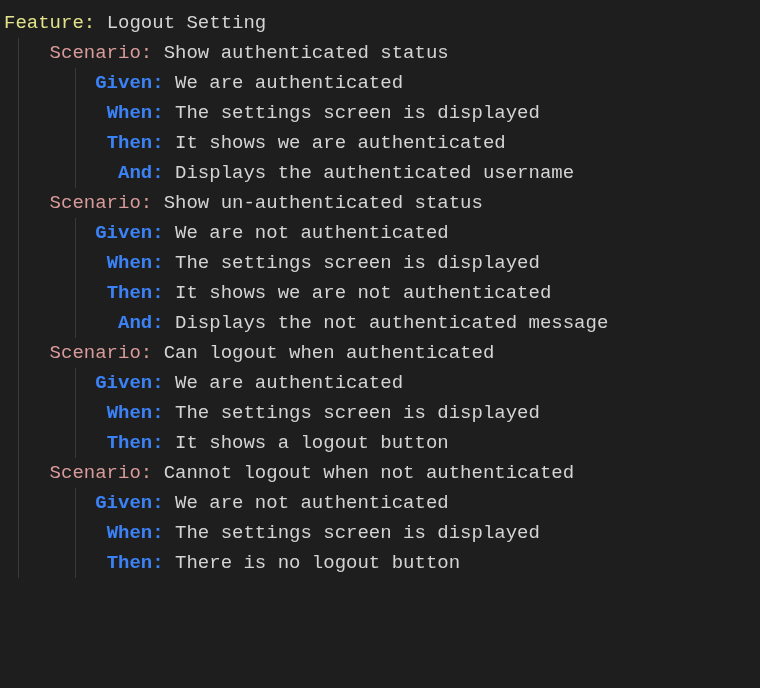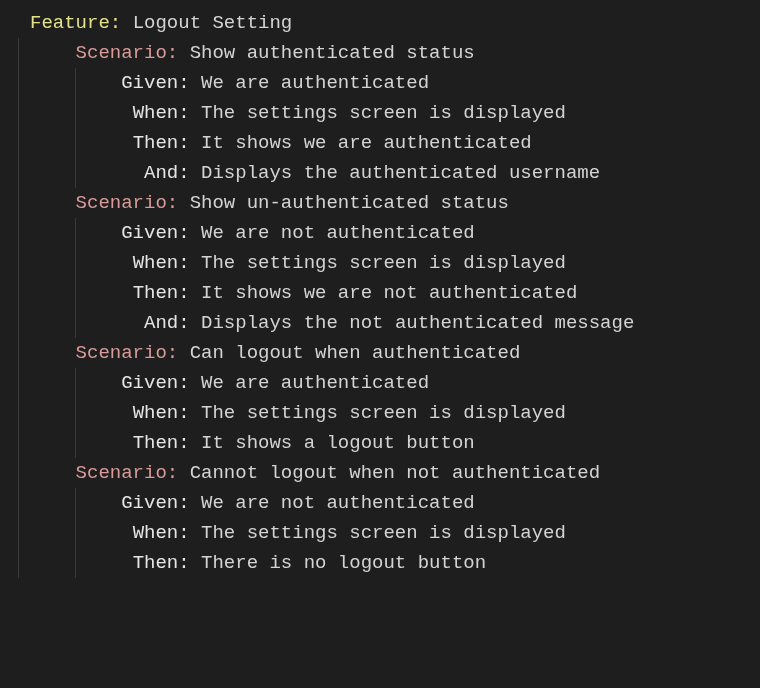--- a/index.html
+++ b/index.html
@@ -9,26 +9,26 @@
     width: 760px;
     height: 688px;
     overflow: hidden;
   }
   .editor {
     font-family: "SF Mono", "Menlo", "Consolas", "Courier New", monospace;
     font-size: 19px;
     line-height: 30px;
     color: #d4d4d4;
     white-space: pre;
-    padding: 8px 30px;
+    padding: 8px 4px;
     position: relative;
   }
   .kw-feature  { color: #e2e28a; }
   .kw-scenario { color: #d99a9a; text-align: center; }
-  .kw-step     { color: #e5e5e5; }
+  .kw-step     { color: #3b82f6; font-weight: bold; }
   .desc        { color: #d4d4d4; }
 
   
   .guide {
     position: absolute;
     top: 0;
     width: 1px;
     background: #3a3a3a;
   }
 </style>

